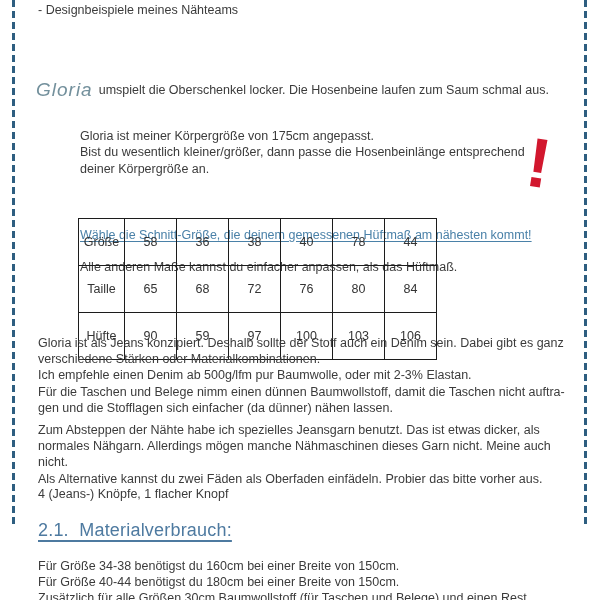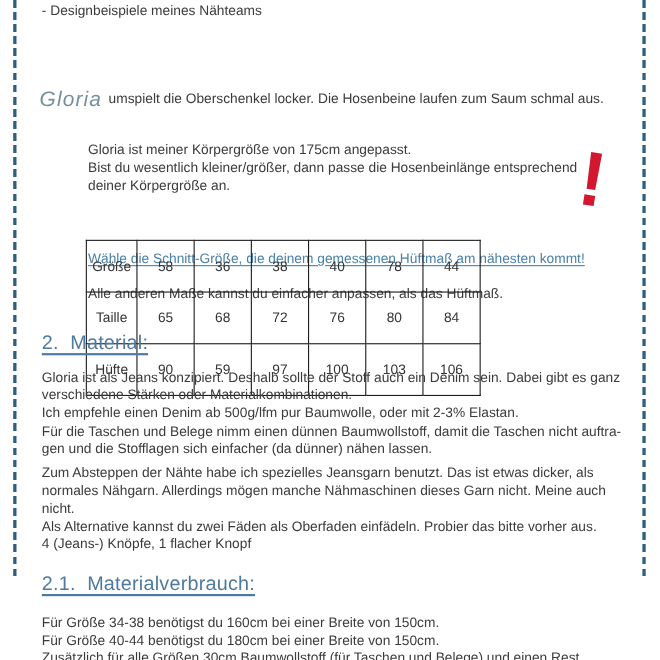--- a/index.html
+++ b/index.html
@@ -121,21 +121,20 @@
         <td>90</td>
         <td>59</td>
         <td>97</td>
         <td>100</td>
         <td>103</td>
         <td>106</td>
       </tr>
     </tbody>
   </table>
 
-  <div class="heading sec2-head">2.  Material:</div>
 
   <div class="para1 body-text">Gloria ist als Jeans konzipiert. Deshalb sollte der Stoff auch ein Denim sein. Dabei gibt es ganz
 verschiedene Stärken oder Materialkombinationen.
 Ich empfehle einen Denim ab 500g/lfm pur Baumwolle, oder mit 2-3% Elastan.
 Für die Taschen und Belege nimm einen dünnen Baumwollstoff, damit die Taschen nicht auftra-
 gen und die Stofflagen sich einfacher (da dünner) nähen lassen.</div>
 
   <div class="para2 body-text">Zum Absteppen der Nähte habe ich spezielles Jeansgarn benutzt. Das ist etwas dicker, als
 normales Nähgarn. Allerdings mögen manche Nähmaschinen dieses Garn nicht. Meine auch nicht.
 Als Alternative kannst du zwei Fäden als Oberfaden einfädeln. Probier das bitte vorher aus.</div>

